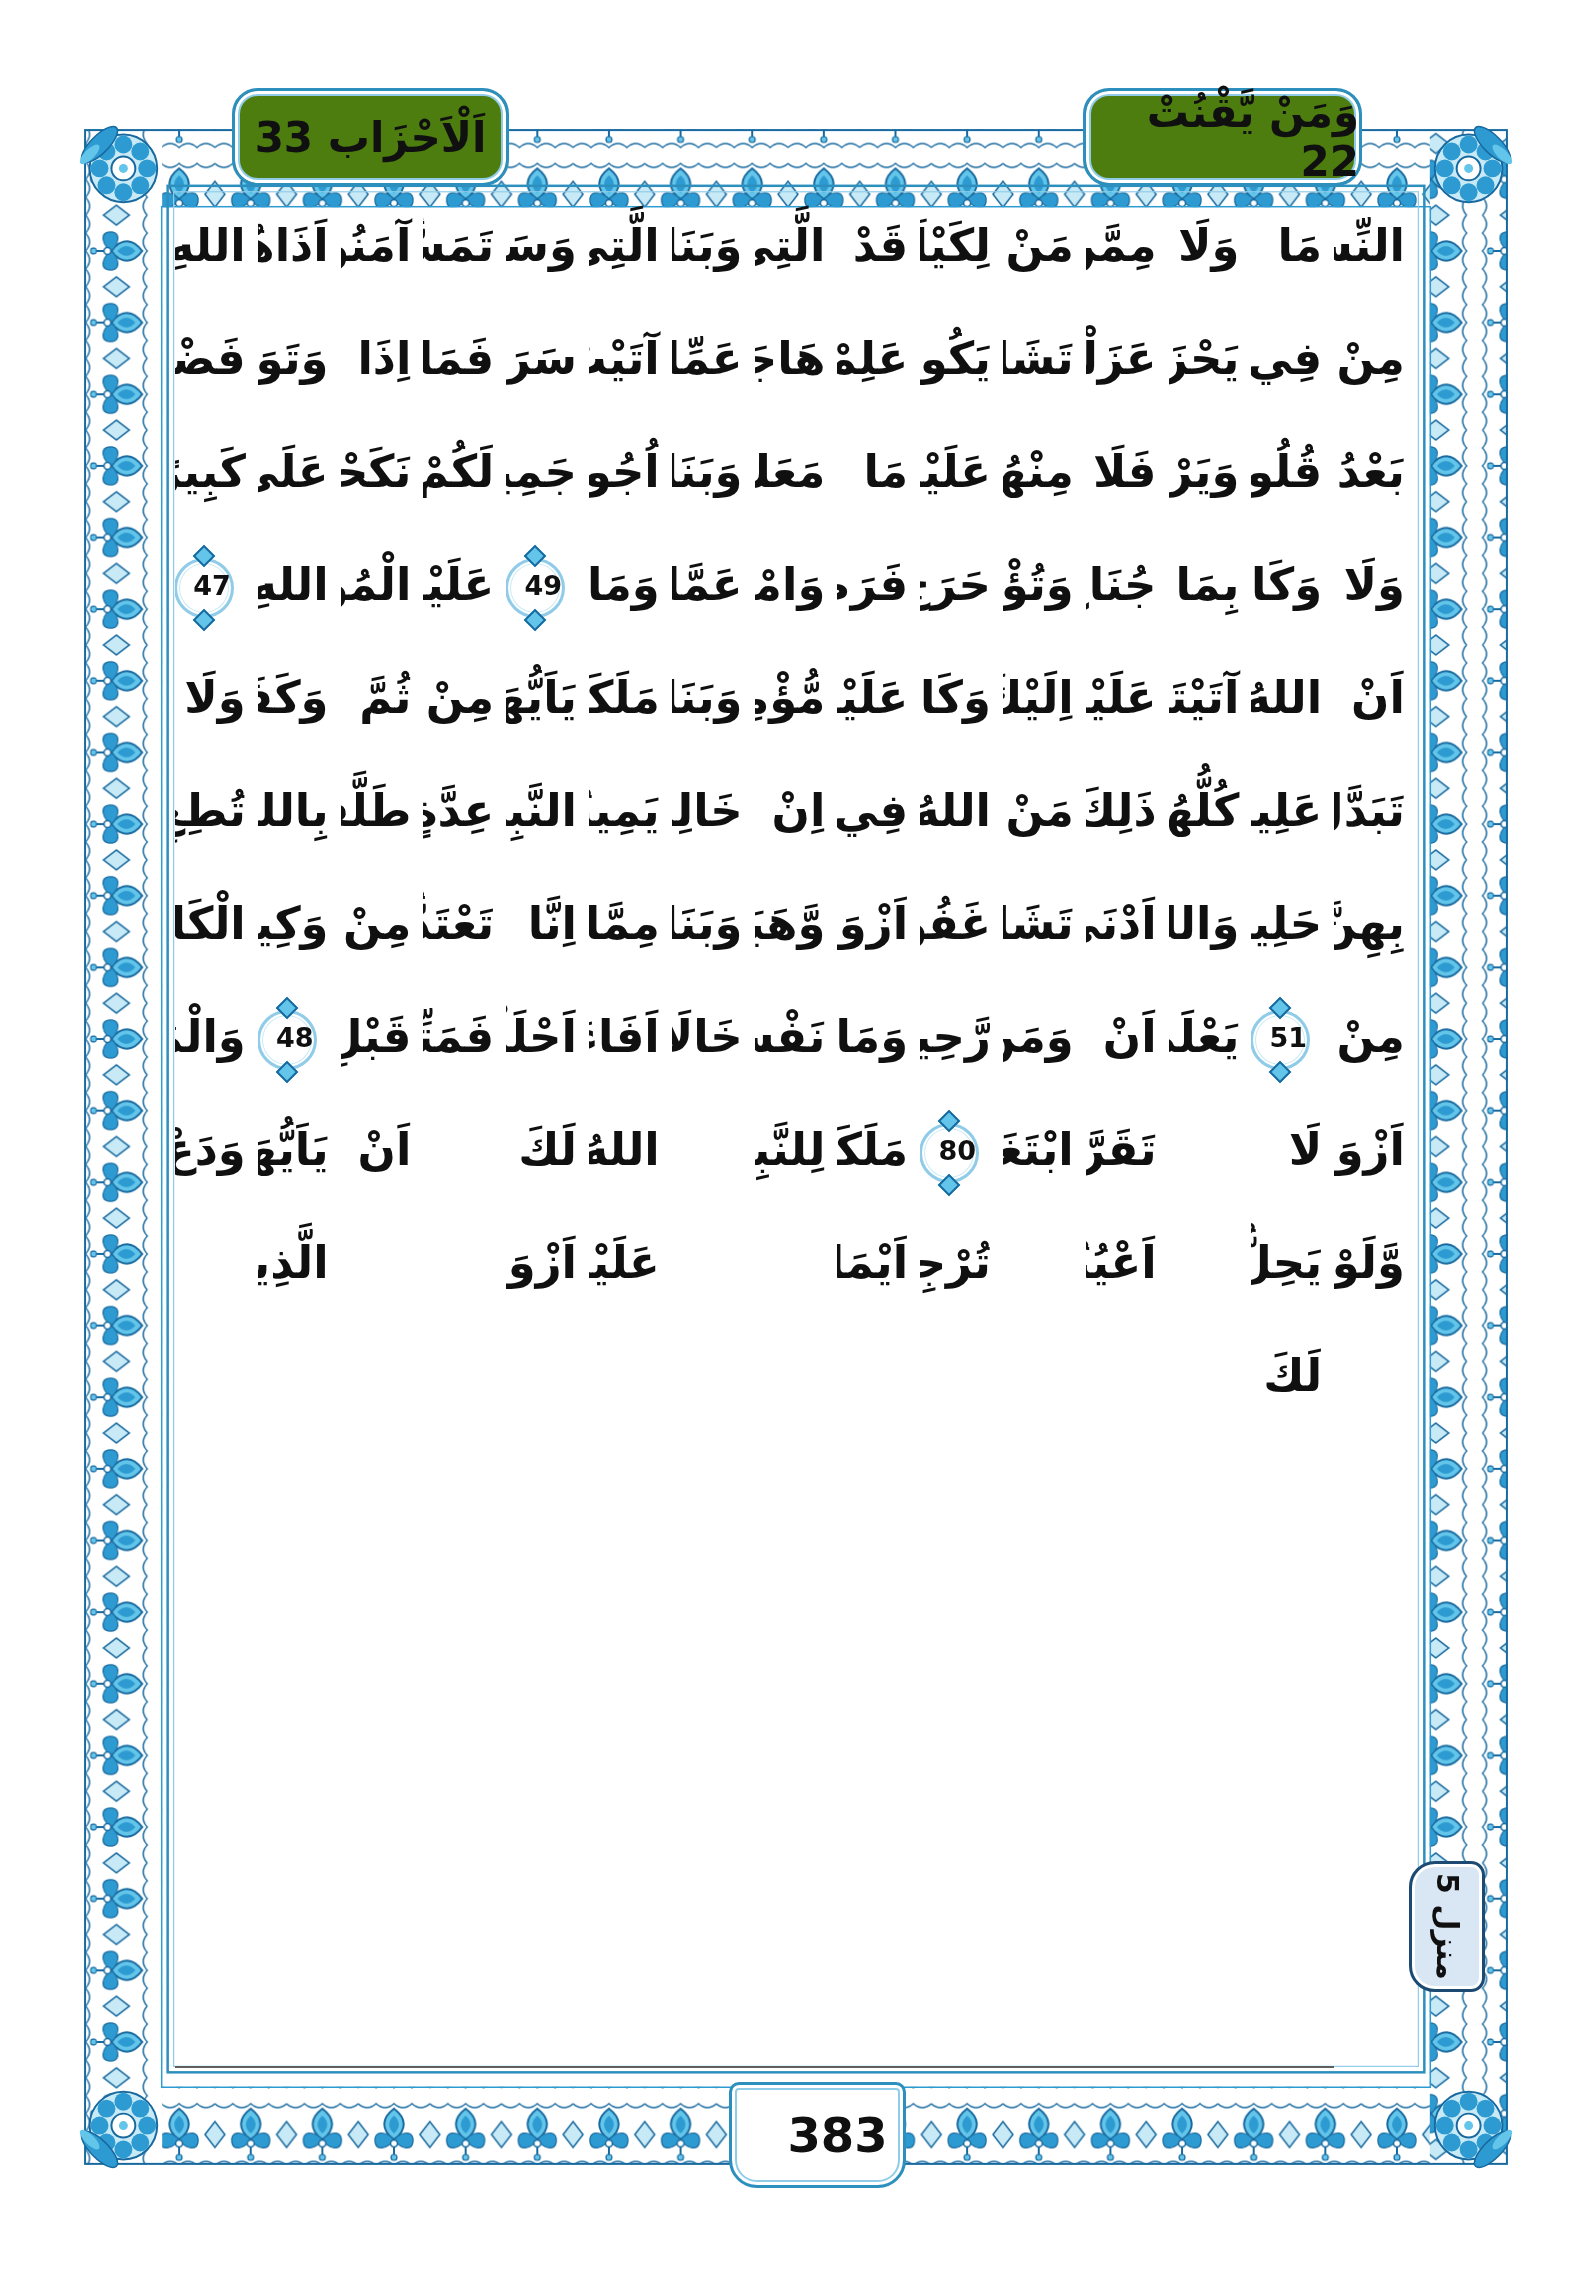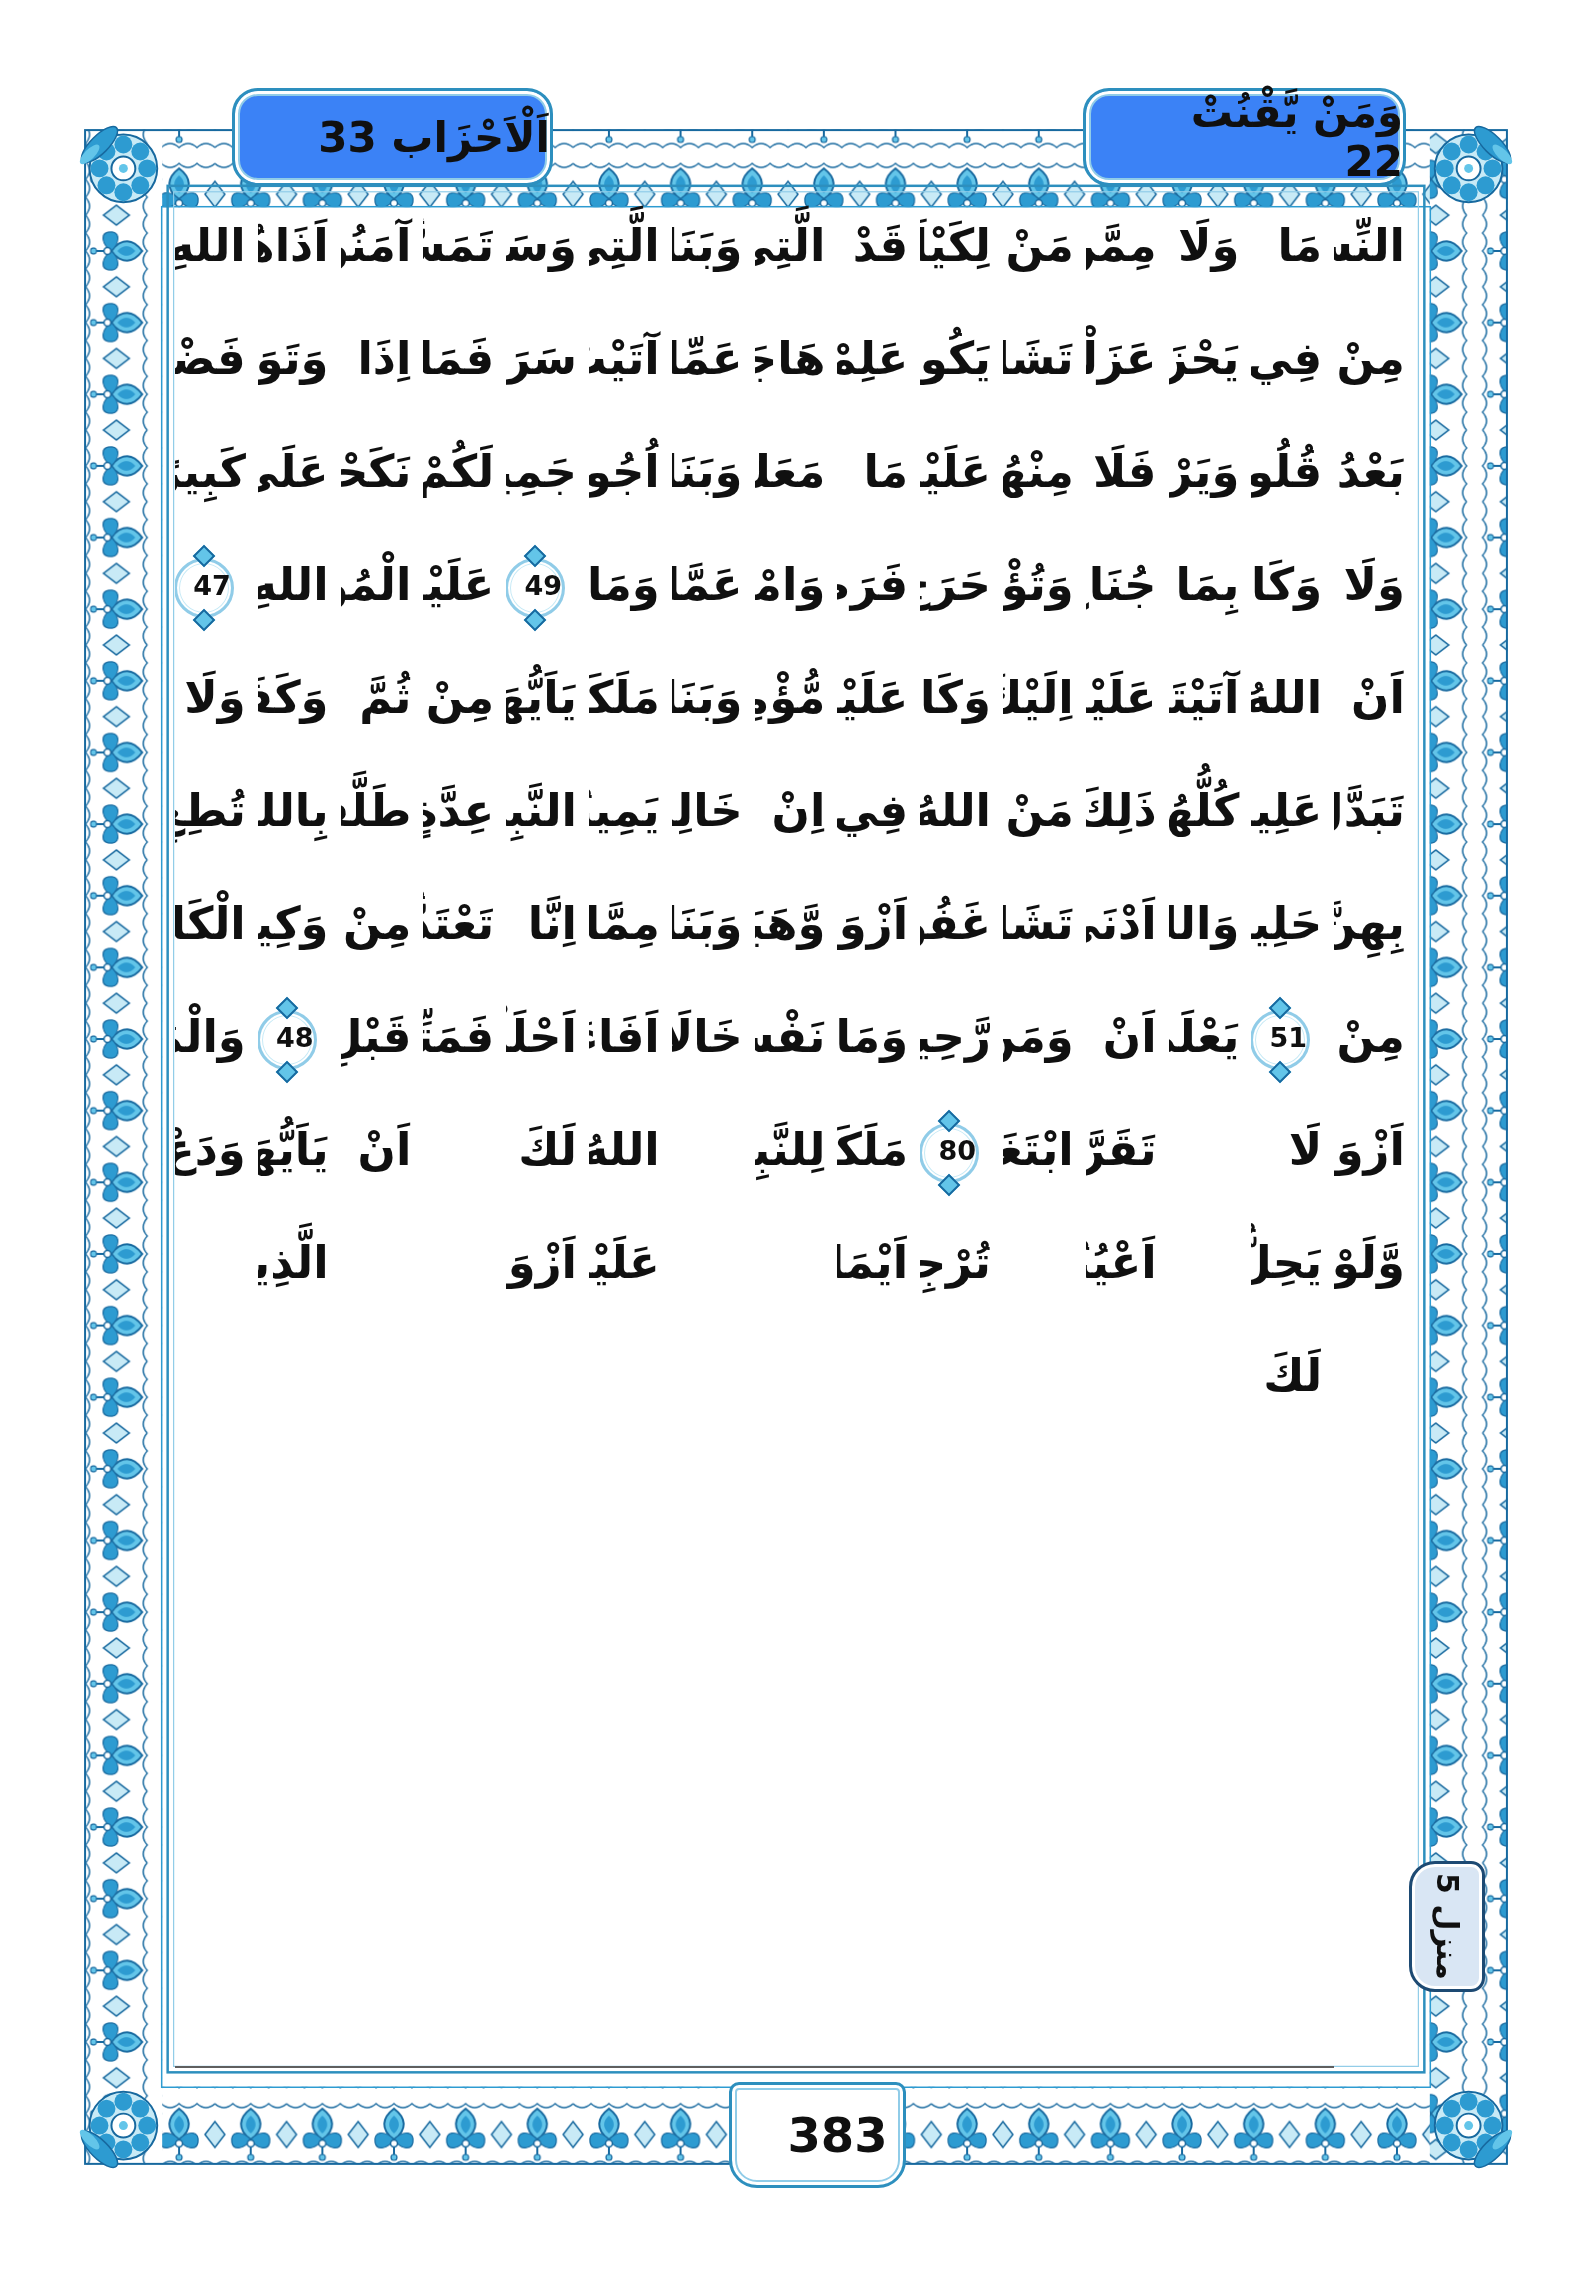--- a/index.html
+++ b/index.html
@@ -4,25 +4,25 @@
 <style>
   html,body{margin:0;padding:0;background:#ffffff;}
   body{width:1592px;height:2288px;position:relative;overflow:hidden;
        font-family:"DejaVu Sans",sans-serif;}
 
   
   #frame-svg{position:absolute;left:0;top:0;z-index:0;}
 
   
   .cartouche{
-    position:absolute;z-index:3;background:#3b82f6;
+    position:absolute;z-index:3;background:#4d7c0f;
     border:3px solid var(--frame-line);border-radius:26px;
     box-shadow:inset 0 0 0 3px #fff, inset 0 0 0 5px var(--marker-ring);
-    display:flex;align-items:center;
-    direction:rtl;color:var(--text);font-weight:bold;padding-left:44px;
+    display:flex;align-items:center;justify-content:center;
+    direction:rtl;color:var(--text);font-weight:bold;
   }
   #surah-cartouche{left:232px;top:88px;width:271px;height:92px;font-size:42px;}
   #juz-cartouche{left:1083px;top:88px;width:273px;height:92px;font-size:42px;}
 
   
   #quran-lines{
     position:absolute;z-index:1;left:175px;top:189px;width:1242px;height:1879px;
     display:flex;flex-direction:row;
   }
   .quran-line{

